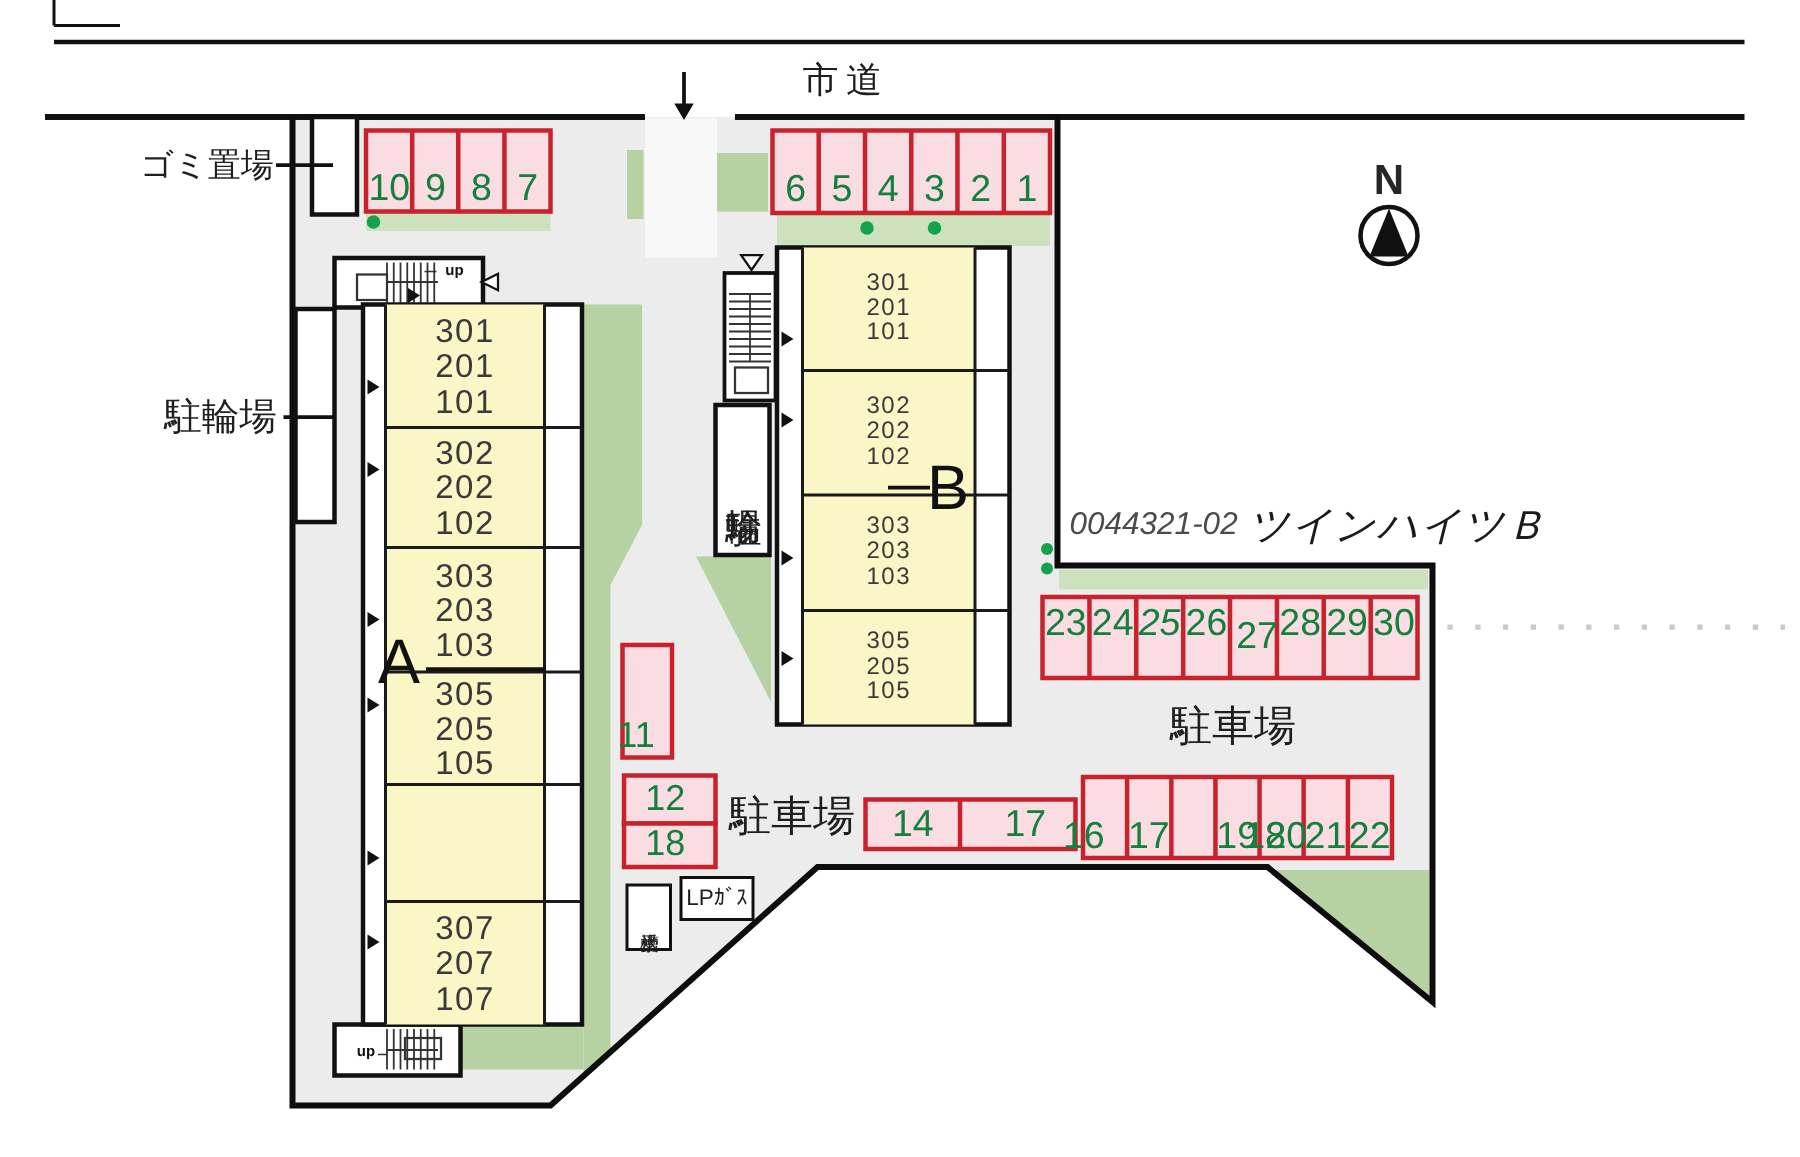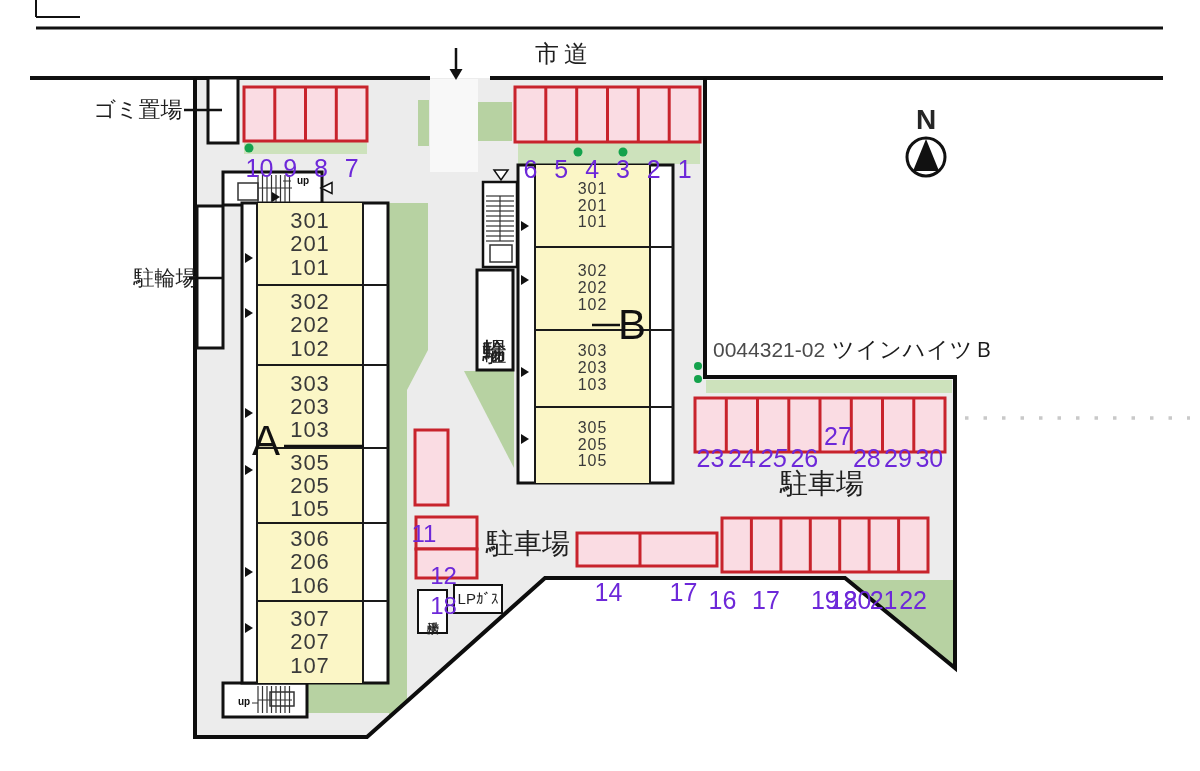--- a/index.html
+++ b/index.html
@@ -4,30 +4,30 @@
 <style>
   html,body{margin:0;padding:0;background:#fff;}
   #plan{position:relative;width:1200px;height:771px;background:#ffffff;overflow:hidden;
         font-family:"Liberation Sans","DejaVu Sans",sans-serif;color:#222;}
   #plan svg{position:absolute;left:0;top:0;}
   .abs{position:absolute;display:flex;align-items:center;justify-content:center;
        color:#262626;line-height:1.05;}
   .preline{white-space:pre-line;text-align:center;}
   .bottom{align-items:flex-end;}
   .top{align-items:flex-start;}
-  .stallnum{font-size:25px;color:#6d28d9;padding-bottom:3px;margin-top:43px;}
+  .stallnum{font-size:25px;color:#15803d;padding-bottom:3px;}
   .stallnum.top{padding-top:1px;padding-bottom:0;}
   .roomsA{font-size:22px;color:#3a3a3a;letter-spacing:1px;}
   .roomsB{font-size:16px;color:#3a3a3a;letter-spacing:1px;}
   .maplabel{color:#1f1f1f;}
   .vert{writing-mode:vertical-rl;text-orientation:upright;}
   .bigletter{font-size:42px;color:#111;}
-  .proplabel{white-space:nowrap;}
+  .proplabel{white-space:nowrap;font-style:italic;}
   .propcode{color:#4b4b4b;font-size:21px;}
-  .propname{color:#1b1b1b;font-size:22px;margin-left:7px;letter-spacing:1px;}
+  .propname{color:#1b1b1b;font-size:27px;margin-left:7px;letter-spacing:1px;}
   .uplbl{font-size:10px;font-weight:bold;color:#111;}
 </style>
 </head>
 <body>
 
 <div id="plan">
 
 <svg width="1200" height="771" viewBox="0 0 1200 771">
 
   <polygon points="195,78 705,78 705,377 955,377 955,668 845,578 545,578 367,737 195,737" fill="#ececec"></polygon>
@@ -212,21 +212,21 @@
     <polygon points="926,139 913,171 939,171" fill="#111"></polygon>
   </g>
 </svg>
 
   <div class="abs maplabel" style="left:535px;top:41px;width:58px;height:26px;font-size:24px;letter-spacing:5px;">市道</div>
 
   <div class="abs" style="left:912px;top:104px;width:28px;height:32px;font-size:28px;font-weight:bold;">N</div>
 
   <div class="abs maplabel" style="left:92px;top:97px;width:92px;height:26px;font-size:22px;">ゴミ置場</div>
 
-  <div class="abs maplabel" style="left:124px;top:264px;width:82px;height:28px;font-size:21px;">駐輪場</div>
+  <div class="abs maplabel" style="left:106px;top:264px;width:82px;height:28px;font-size:25px;">駐輪場</div>
 
   <div class="abs maplabel vert" style="left:477px;top:272px;width:36px;height:96px;font-size:24px;">駐輪場</div>
 
   <div class="abs maplabel vert" style="left:418px;top:591px;width:29px;height:41px;font-size:12.5px;">受水槽</div>
 
   <div class="abs maplabel" style="left:454px;top:585px;width:48px;height:28px;font-size:15px;">LPｶﾞｽ</div>
 
   <div class="abs maplabel" style="left:486px;top:528px;width:84px;height:32px;font-size:28px;">駐車場</div>
 
   <div class="abs maplabel" style="left:779px;top:468px;width:86px;height:32px;font-size:28px;">駐車場</div>
@@ -247,23 +247,20 @@
 101</div>
   <div class="abs roomsA preline" style="left:257px;top:285px;width:106px;height:80px;">302
 202
 102</div>
   <div class="abs roomsA preline" style="left:257px;top:365px;width:106px;height:83px;">303
 203
 103</div>
   <div class="abs roomsA preline" style="left:257px;top:448px;width:106px;height:75px;">305
 205
 105</div>
-  <div class="abs roomsA preline" style="left:257px;top:523px;width:106px;height:78px;">306
-206
-106</div>
   <div class="abs roomsA preline" style="left:257px;top:601px;width:106px;height:82px;">307
 207
 107</div>
 
   <div class="abs roomsB preline" style="left:535px;top:165px;width:115px;height:82px;">301
 201
 101</div>
   <div class="abs roomsB preline" style="left:535px;top:247px;width:115px;height:83px;">302
 202
 102</div>
@@ -283,21 +280,21 @@
   <div class="abs stallnum bottom" style="left:545.8px;top:87px;width:31px;height:52px;">5</div>
   <div class="abs stallnum bottom" style="left:576.7px;top:87px;width:31px;height:52px;">4</div>
   <div class="abs stallnum bottom" style="left:607.5px;top:87px;width:31px;height:52px;">3</div>
   <div class="abs stallnum bottom" style="left:638.3px;top:87px;width:31px;height:52px;">2</div>
   <div class="abs stallnum bottom" style="left:669.2px;top:87px;width:31px;height:52px;">1</div>
 
   <div class="abs stallnum top" style="left:695px;top:401px;width:31px;height:30px;">23</div>
   <div class="abs stallnum top" style="left:726.3px;top:401px;width:31px;height:30px;">24</div>
   <div class="abs stallnum top" style="left:757.5px;top:401px;width:31px;height:30px;font-style:italic;">25</div>
   <div class="abs stallnum top" style="left:788.8px;top:401px;width:31px;height:30px;">26</div>
-  <div class="abs stallnum top" style="left:820px;top:379px;width:36px;height:30px;">27</div>
+  <div class="abs stallnum top" style="left:820px;top:410px;width:36px;height:30px;">27</div>
   <div class="abs stallnum top" style="left:851.3px;top:401px;width:31px;height:30px;">28</div>
   <div class="abs stallnum top" style="left:882.5px;top:401px;width:31px;height:30px;">29</div>
   <div class="abs stallnum top" style="left:913.8px;top:401px;width:31px;height:30px;text-align:right;">30</div>
 
   <div class="abs stallnum bottom" style="left:708px;top:520px;width:29px;height:50px;">16</div>
   <div class="abs stallnum bottom" style="left:751.4px;top:520px;width:29px;height:50px;">17</div>
   <div class="abs stallnum bottom" style="left:780.9px;top:520px;width:29px;height:50px;padding-left:48px;">18</div>
   <div class="abs stallnum bottom" style="left:810.3px;top:520px;width:29px;height:50px;">19</div>
   <div class="abs stallnum bottom" style="left:843px;top:520px;width:29px;height:50px;border-radius:10px;">20</div>
   <div class="abs stallnum bottom" style="left:869.1px;top:520px;width:29px;height:50px;text-align:center;">21</div>

